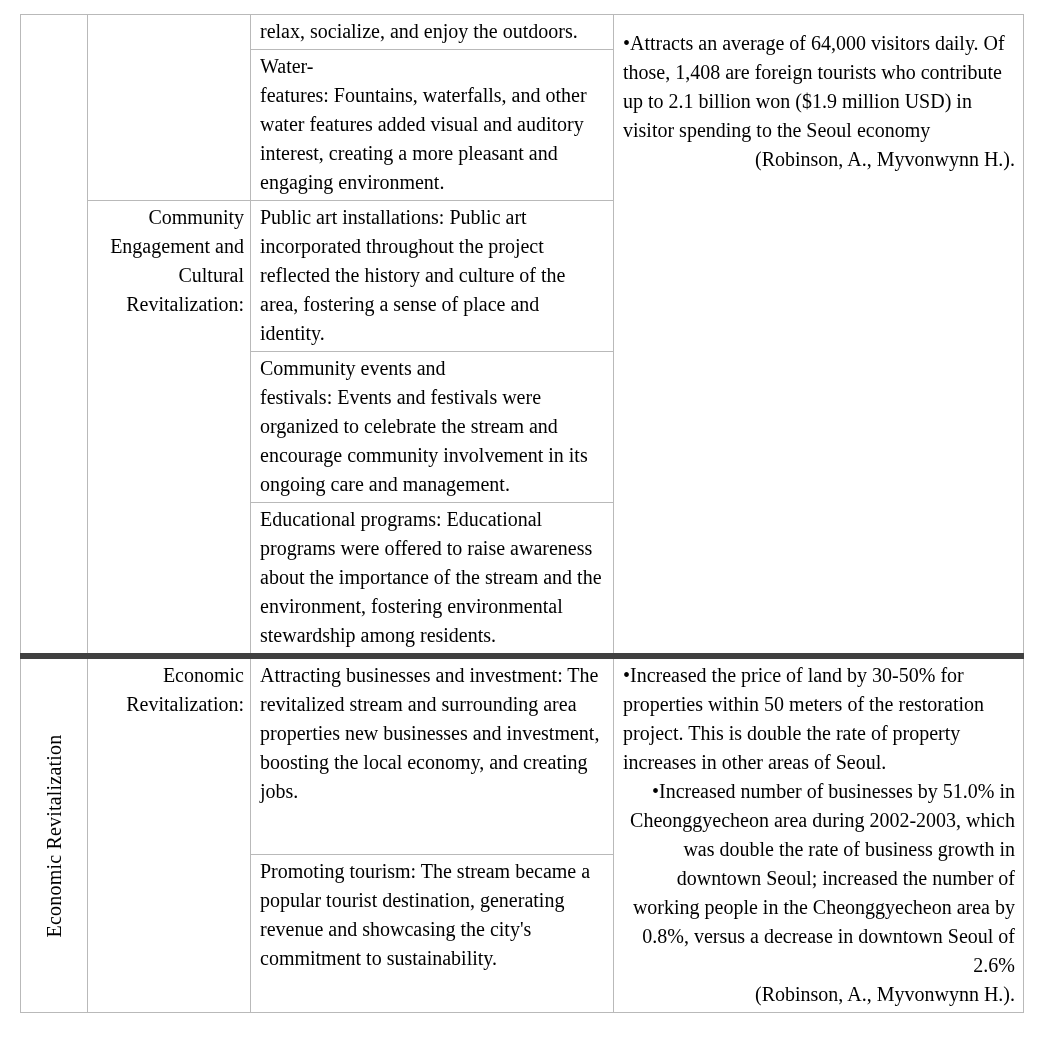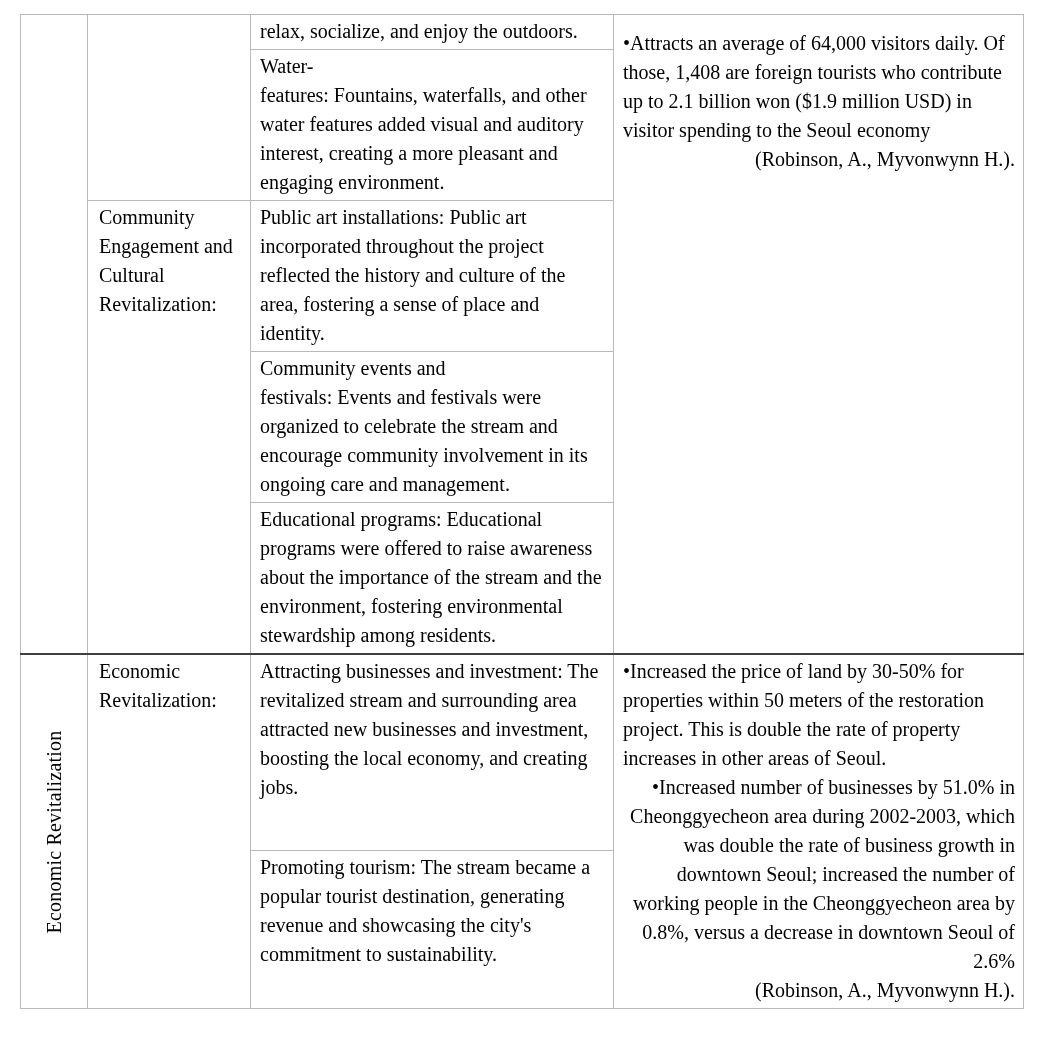--- a/index.html
+++ b/index.html
@@ -50,20 +50,21 @@
   .cell-inner {
     padding: 2px 8px 3px 8px;
   }
   .cell-inner.det {
     padding-left: 9px;
     padding-right: 6px;
   }
   .cell-inner.sub {
     padding-left: 11px;
     padding-right: 6px;
+    text-align: right;
   }
   .cell-inner.out {
     padding-left: 9px;
     padding-right: 8px;
     padding-top: 14px;
   }
   .cell-inner.out2 {
     padding-left: 9px;
     padding-right: 8px;
     padding-top: 2px;
@@ -80,21 +81,21 @@
     transform: translate(-50%, -50%) rotate(-90deg);
     transform-origin: center center;
     white-space: nowrap;
     font-size: 20px;
     line-height: 24px;
     letter-spacing: 0.2px;
   }
 
   
   tr.section-start > td {
-    border-top: 2px solid #404040;
+    border-top: 6px solid #404040;
   }
 
   .para {
     margin: 0;
   }
   .para + .para {
     margin-top: 0;
     text-align: right;
   }
 </style>
@@ -158,21 +159,21 @@
       </tr>
 
       <tr class="section-start">
         <td class="rot-cell" rowspan="2">
           <span class="rot-label">Economic Revitalization</span>
         </td>
         <td rowspan="2">
           <div class="cell-inner sub">Economic Revitalization:</div>
         </td>
         <td>
-          <div class="cell-inner det">Attracting businesses and investment: The revitalized stream and surrounding area attracted new businesses and investment, boosting the local economy, and creating jobs.</div>
+          <div class="cell-inner det">Attracting businesses and investment: The revitalized stream and surrounding area properties new businesses and investment, boosting the local economy, and creating jobs.</div>
         </td>
         <td rowspan="2">
           <div class="cell-inner out2">
             <p class="para">•Increased the price of land by 30-50% for properties within 50 meters of the restoration project. This is double the rate of property increases in other areas of Seoul.</p>
             <p class="para">•Increased number of businesses by 51.0% in Cheonggyecheon area during 2002-2003, which was double the rate of business growth in downtown Seoul; increased the number of working people in the Cheonggyecheon area by 0.8%, versus a decrease in downtown Seoul of 2.6%</p>
             <p class="para">(Robinson, A., Myvonwynn H.).</p>
           </div>
         </td>
       </tr>
 

